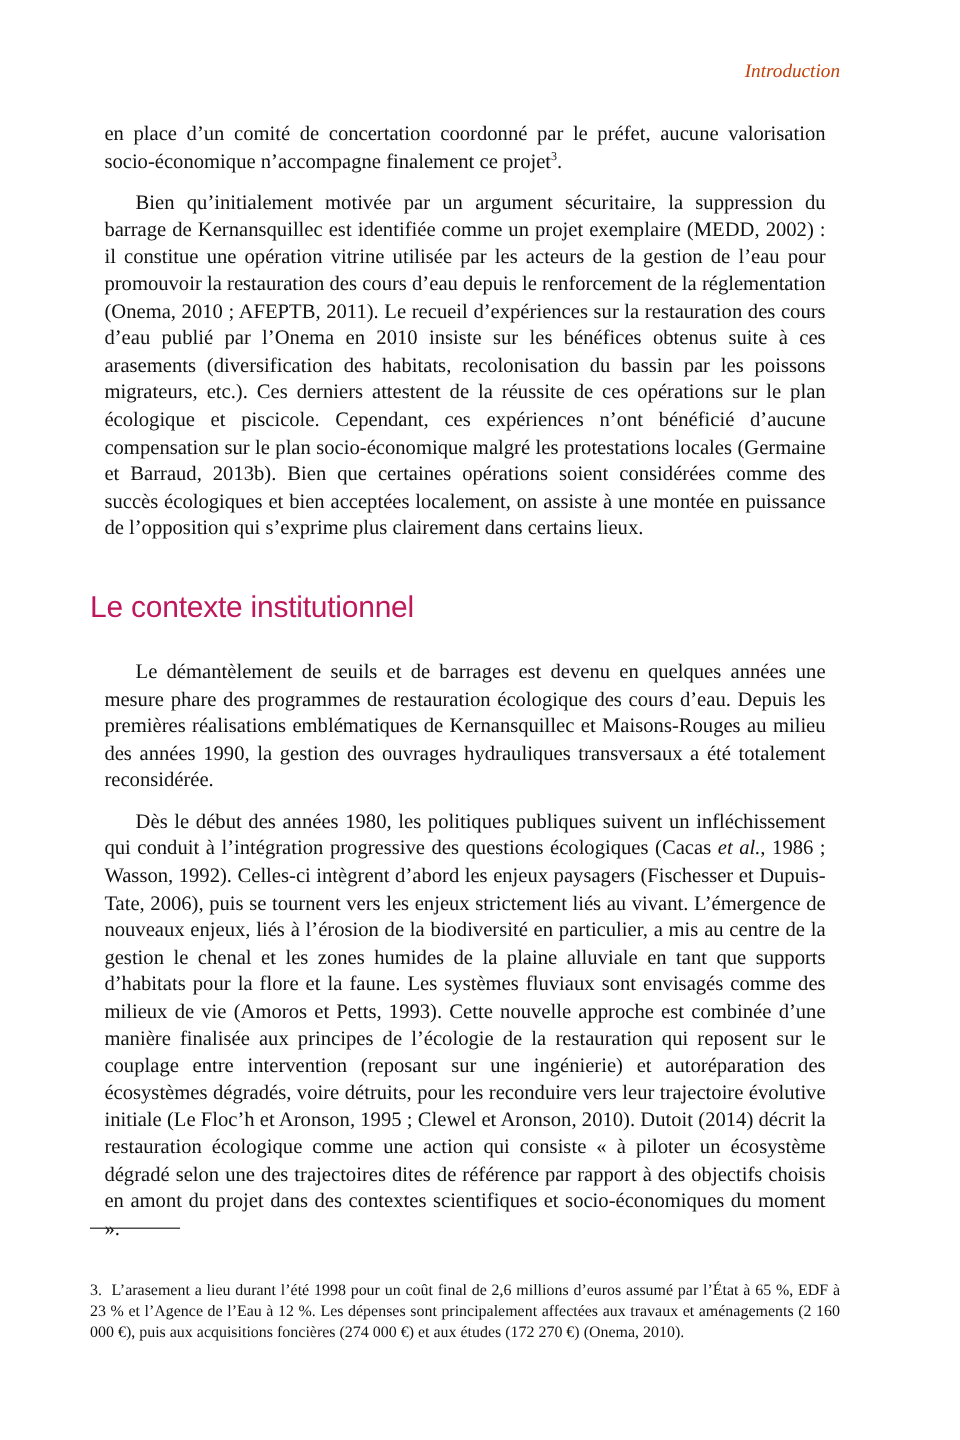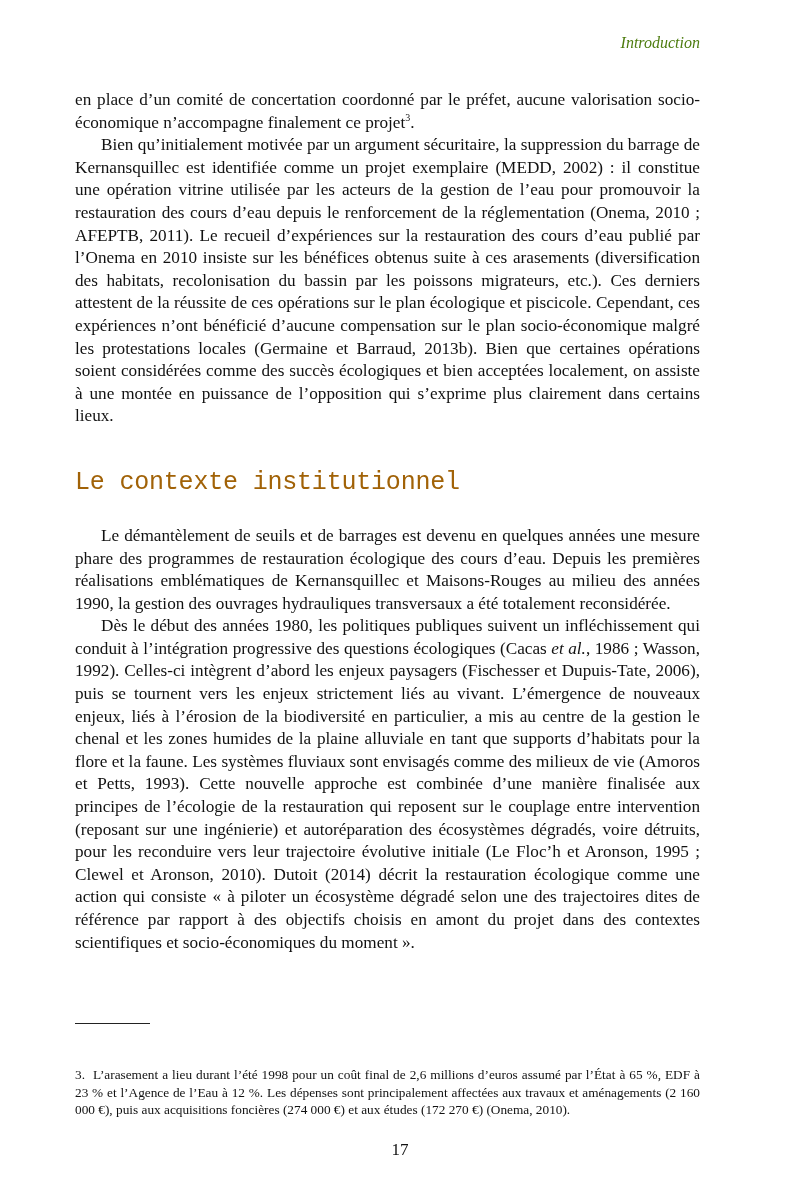--- a/index.html
+++ b/index.html
@@ -1,31 +1,31 @@
 <!DOCTYPE html>
 <html><head>
   <meta charset="utf-8">
   <style>
     html, body { margin: 0; padding: 0; background: #ffffff; }
     body { width: 800px; height: 1200px; position: relative; overflow: hidden; color: #111111; }
     .page { position: absolute; left: 0; top: 0; width: 800px; height: 1200px; }
     .running-header {
-      position: absolute; top: 34px; right: 100px;
-      font-family: "Liberation Serif", serif; font-style: italic; font-size: 16px; color: #4d7c0f;
+      position: absolute; top: 51px; right: 100px;
+      font-family: "Liberation Serif", serif; font-style: italic; font-size: 16px; color: #c2410c;
     }
     .column { position: absolute; left: 75px; width: 625px; top: 89px; }
     p.body {
       font-family: "Liberation Serif", serif; font-size: 17.2px; line-height: 22.6px;
-      margin: 0; text-align: justify; text-indent: 0;
+      margin: 12px; text-align: justify; text-indent: 0;
     }
     p.body.indent { text-indent: 26px; }
     sup { font-size: 10px; line-height: 0; }
     h2.section {
-      font-family: Liberation Mono, monospace; font-weight: normal; font-size: 25px;
-      margin: 40px 0 28px 0; letter-spacing: -0.2px; color: #a16207;
+      font-family: Liberation Sans, sans-serif; font-weight: normal; font-size: 25px;
+      margin: 40px 0 28px 0; letter-spacing: -0.2px; color: #be185d;
     }
     h3.subsection {
       font-family: "Liberation Sans", sans-serif; font-weight: normal; font-size: 19.5px;
       margin: 10px 0 6px 0; letter-spacing: -0.2px; color: #111;
     }
     .footnote-rule { position: absolute; left: 75px; top: 1023px; width: 75px; height: 1px; background: #222; }
     .footnotes { position: absolute; left: 75px; width: 625px; top: 1030px; margin-top: 36px; }
     p.footnote {
       font-family: "Liberation Serif", serif; font-size: 13.3px; line-height: 17.6px;
       margin: 0; text-align: justify;
@@ -51,14 +51,13 @@
     <p class="body indent">Le démantèlement de seuils et de barrages est devenu en quelques années une mesure phare des programmes de restauration écologique des cours d’eau. Depuis les premières réalisations emblématiques de Kernansquillec et Maisons-Rouges au milieu des années 1990, la gestion des ouvrages hydrauliques transversaux a été totalement reconsidérée.</p>
 
     <p class="body indent"><span>Dès le début des années 1980, les politiques publiques suivent un infléchissement qui conduit à l’intégration progressive des questions écologiques (Cacas </span><em>et al.</em><span>, 1986 ; Wasson, 1992). Celles-ci intègrent d’abord les enjeux paysagers (Fischesser et Dupuis-Tate, 2006), puis se tournent vers les enjeux strictement liés au vivant. L’émergence de nouveaux enjeux, liés à l’érosion de la biodiversité en particulier, a mis au centre de la gestion le chenal et les zones humides de la plaine alluviale en tant que supports d’habitats pour la flore et la faune. Les systèmes fluviaux sont envisagés comme des milieux de vie (Amoros et Petts, 1993). Cette nouvelle approche est combinée d’une manière finalisée aux principes de l’écologie de la restauration qui reposent sur le couplage entre intervention (reposant sur une ingénierie) et autoréparation des écosystèmes dégradés, voire détruits, pour les reconduire vers leur trajectoire évolutive initiale (Le Floc’h et Aronson, 1995 ; Clewel et Aronson, 2010). Dutoit (2014) décrit la restauration écologique comme une action qui consiste « à piloter un écosystème dégradé selon une des trajectoires dites de référence par rapport à des objectifs choisis en amont du projet dans des contextes scientifiques et socio-économiques du moment ».</span></p>
   </div>
 
   <div class="footnote-rule"></div>
   <div class="footnotes">
     <p class="footnote"><span>3.</span>&nbsp; <span>L’arasement a lieu durant l’été 1998 pour un coût final de 2,6 millions d’euros assumé par l’État à 65 %, EDF à 23 % et l’Agence de l’Eau à 12 %. Les dépenses sont principalement affectées aux travaux et aménagements (2 160 000 €), puis aux acquisitions foncières (274 000 €) et aux études (172 270 €) (Onema, 2010).</span></p>
   </div>
 
-  <div class="page-number">17</div>
 </div>
 
 </body></html>

